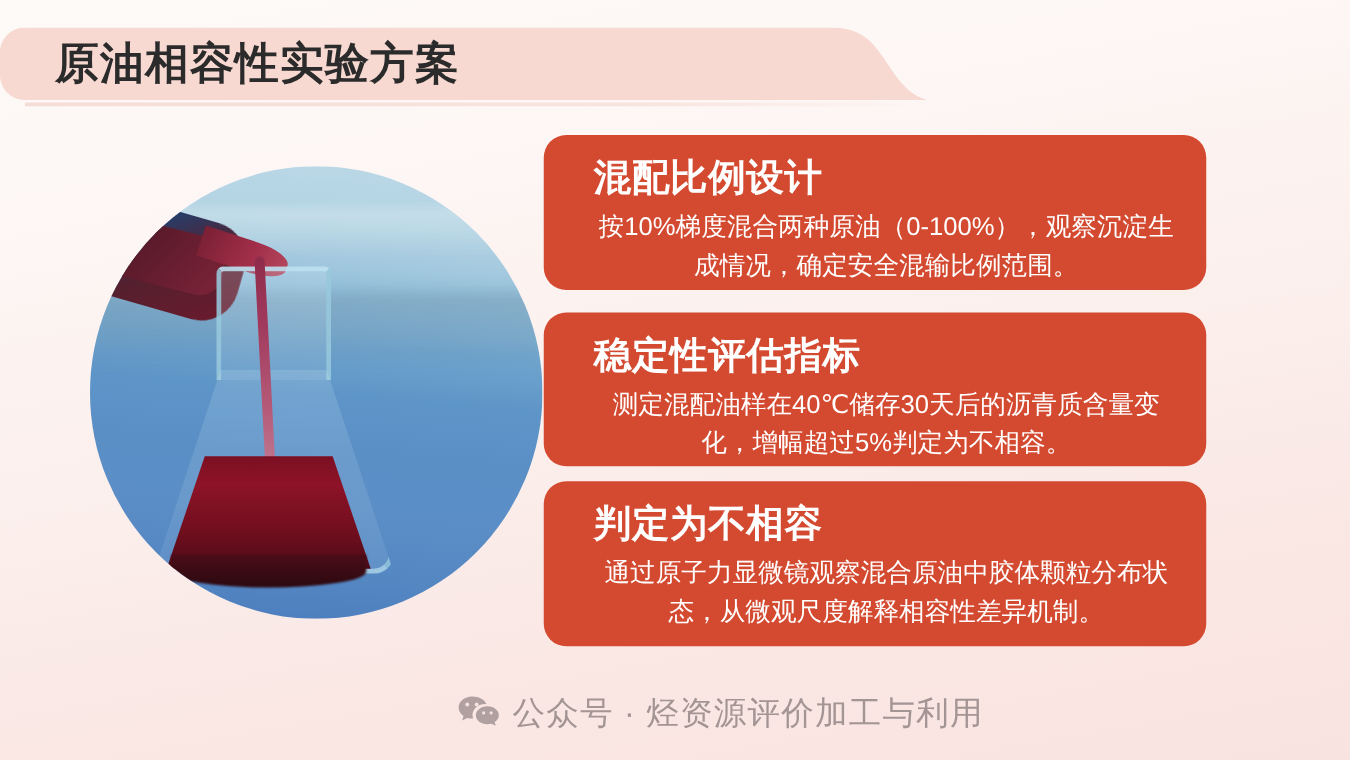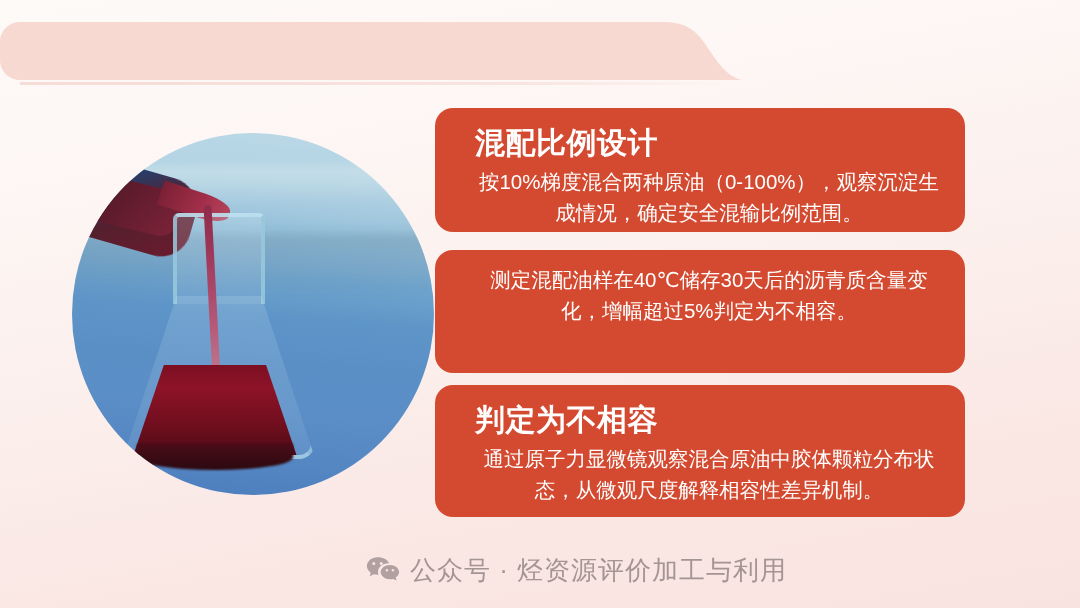--- a/index.html
+++ b/index.html
@@ -252,20 +252,21 @@
 <body>
 
 <div id="slide">
 
   <div class="title-banner">
     <svg viewBox="0 0 760 58" preserveAspectRatio="none" aria-hidden="true">
       <path d="M20,0 L664,0 C692,0 700,14 712,32 C722,47 730,55 742,58 L20,58 C8.95,58 0,49.05 0,38 L0,20 C0,8.95 8.95,0 20,0 Z" fill="#f7d9d1"></path>
     </svg>
   </div>
   <div class="title-underline"></div>
+  <div class="title-text">原油相容性实验方案</div>
 
   <div class="photo-circle">
     <div class="sky"></div>
     <div class="shelf"></div>
     <div class="horizon"></div>
     <div class="pour-vessel"></div>
     <div class="pour-vessel-dark"></div>
     <div class="pour-rim"></div>
     <div class="flask-neck"></div>
     <div class="flask-body"></div>
@@ -275,20 +276,21 @@
   </div>
 
   <div class="cards">
 
     <div class="card" id="card-0">
       <div class="card-title">混配比例设计</div>
       <div class="card-body">按10%梯度混合两种原油（0-100%），观察沉淀生成情况，确定安全混输比例范围。</div>
     </div>
 
     <div class="card" id="card-1">
+      <div class="card-title">稳定性评估指标</div>
       <div class="card-body">测定混配油样在40℃储存30天后的沥青质含量变化，增幅超过5%判定为不相容。</div>
     </div>
 
     <div class="card" id="card-2">
       <div class="card-title">判定为不相容</div>
       <div class="card-body">通过原子力显微镜观察混合原油中胶体颗粒分布状态，从微观尺度解释相容性差异机制。</div>
     </div>
 
   </div>
 

